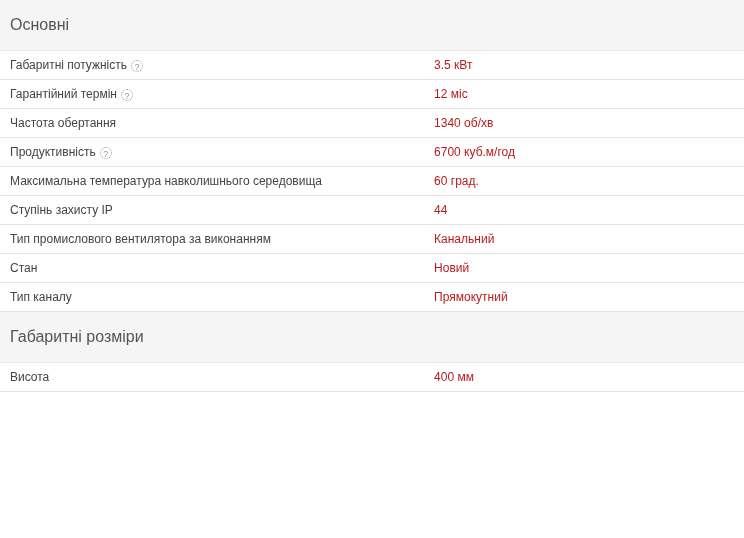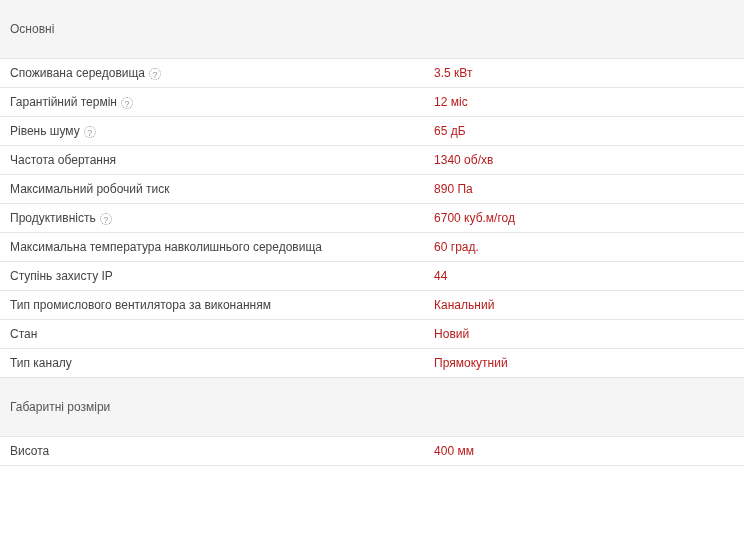--- a/index.html
+++ b/index.html
@@ -19,22 +19,22 @@
   }
   .spec-table td, .spec-table th {
     padding: 7px 10px 7px 10px;
     text-align: left;
     vertical-align: middle;
     font-weight: normal;
   }
   .section-header td {
     background: #f5f5f5;
     color: #555;
-    font-size: 12px;
-    padding: 22px 10px;
+    font-size: 16px;
+    padding: 16px 10px;
   }
   .label-cell {
     width: 57%;
     color: #444;
   }
   .value-cell {
     width: 43%;
     color: #b91c1c;
   }
   .help-icon {
@@ -54,38 +54,30 @@
 </style>
 </head>
 <body>
 
 <table class="spec-table">
   <tbody>
       <tr class="section-header">
         <td colspan="2">Основні</td>
       </tr>
       <tr>
-        <td class="label-cell"><span>Споживана середовища</span><span class="help-icon">?</span></td>
+        <td class="label-cell"><span>Габаритні потужність</span><span class="help-icon">?</span></td>
         <td class="value-cell">3.5 кВт</td>
       </tr>
       <tr>
         <td class="label-cell"><span>Гарантійний термін</span><span class="help-icon">?</span></td>
         <td class="value-cell">12 міс</td>
       </tr>
       <tr>
-        <td class="label-cell"><span>Рівень шуму</span><span class="help-icon">?</span></td>
-        <td class="value-cell">65 дБ</td>
-      </tr>
-      <tr>
         <td class="label-cell"><span>Частота обертання</span></td>
         <td class="value-cell">1340 об/хв</td>
-      </tr>
-      <tr>
-        <td class="label-cell"><span>Максимальний робочий тиск</span></td>
-        <td class="value-cell">890 Па</td>
       </tr>
       <tr>
         <td class="label-cell"><span>Продуктивність</span><span class="help-icon">?</span></td>
         <td class="value-cell">6700 куб.м/год</td>
       </tr>
       <tr>
         <td class="label-cell"><span>Максимальна температура навколишнього середовища</span></td>
         <td class="value-cell">60 град.</td>
       </tr>
       <tr>

